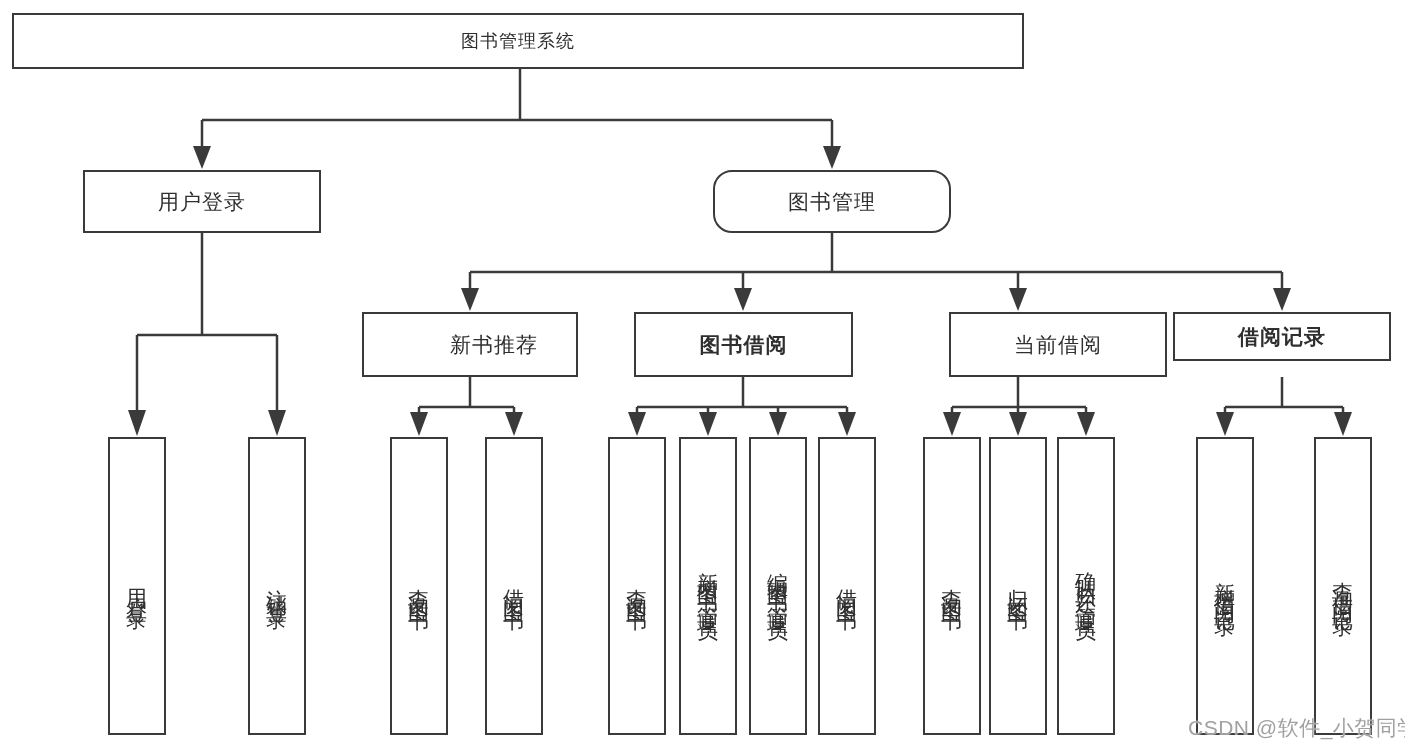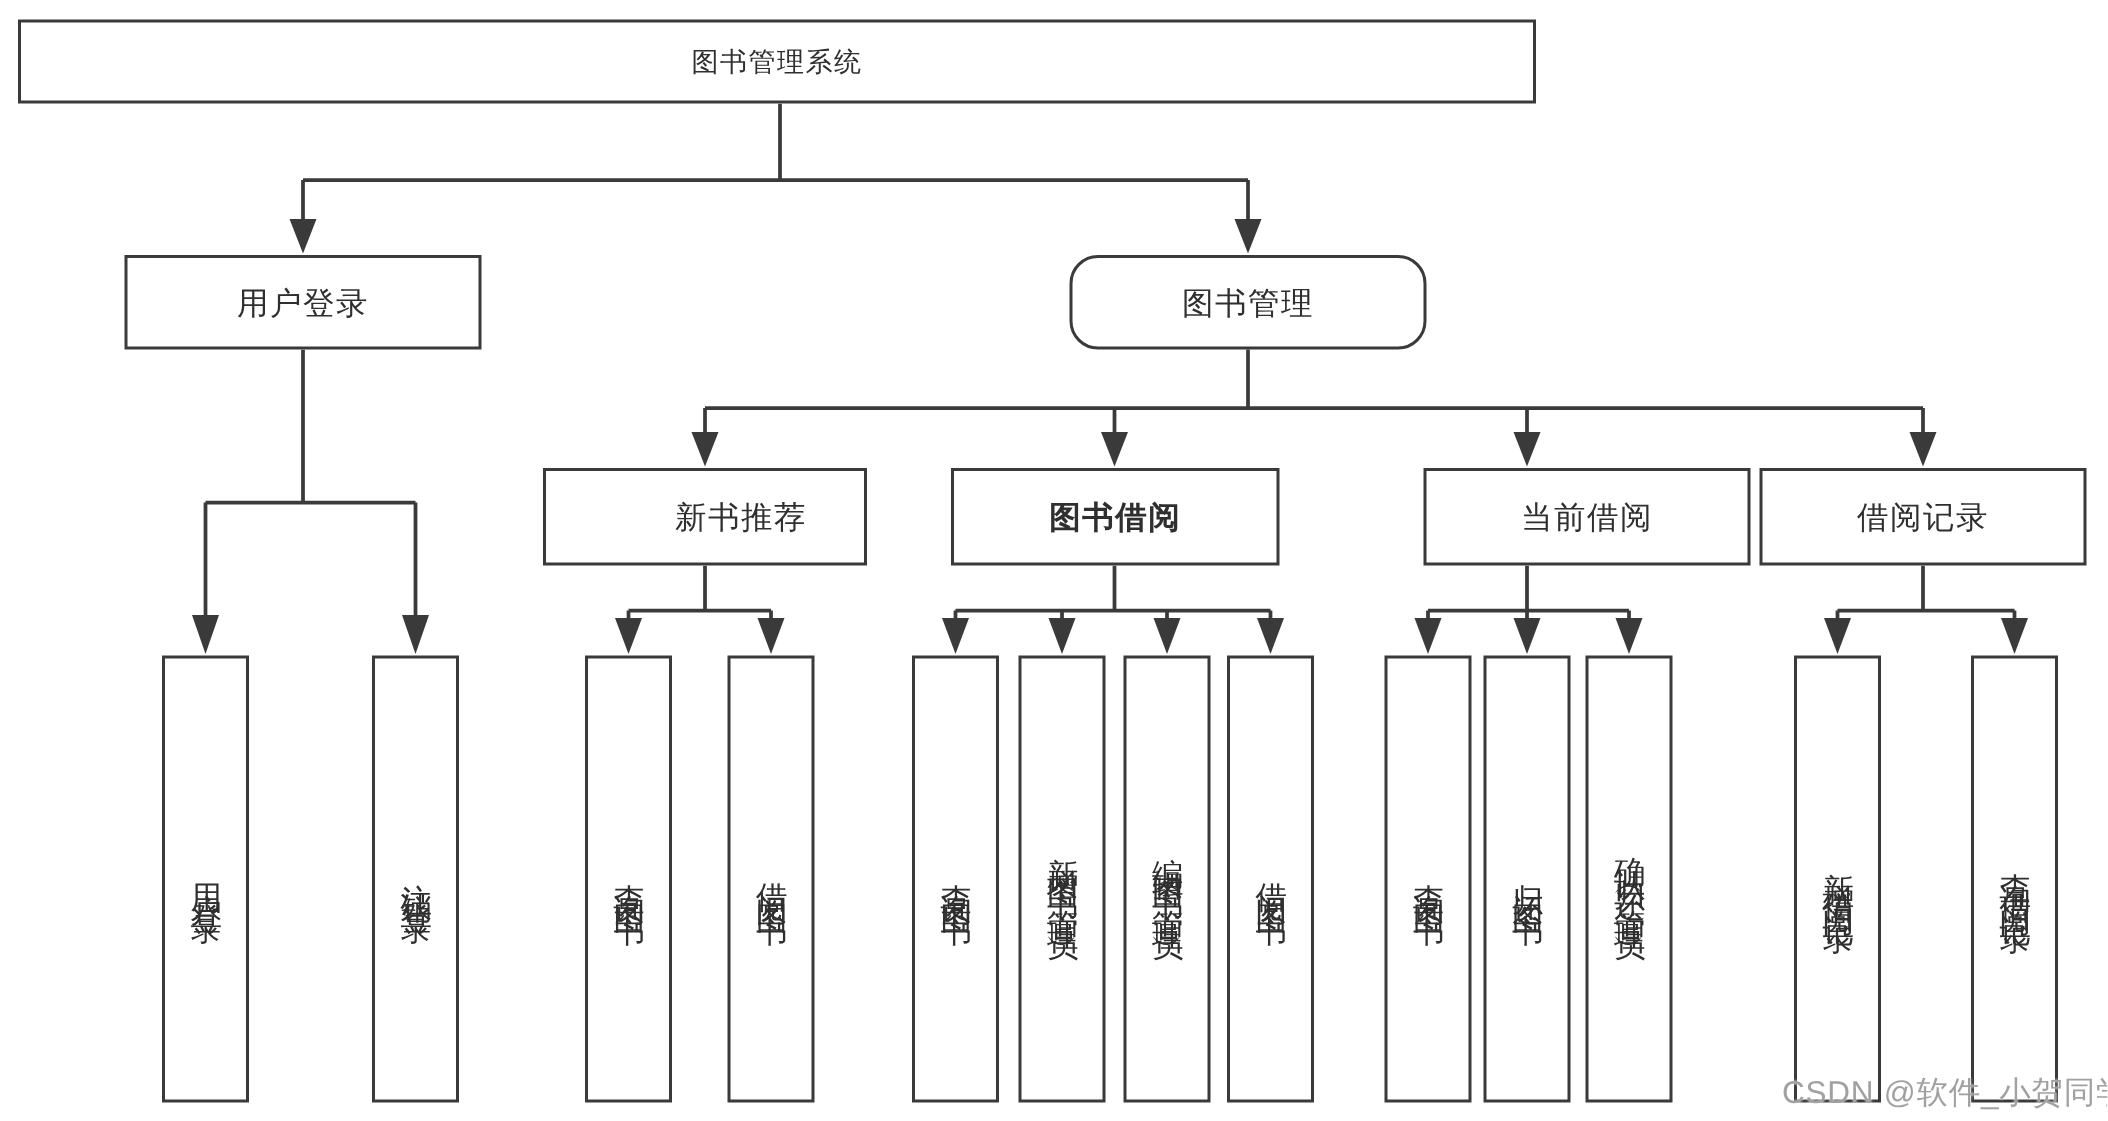--- a/index.html
+++ b/index.html
@@ -149,21 +149,21 @@
 
   <div class="node" style="left:362px; top:312px; width:216px; height:65px;padding-left:48px;">
     <span>新书推荐</span>
   </div>
   <div class="node" style="left:634px; top:312px; width:219px; height:65px;font-weight:bold;">
     <span>图书借阅</span>
   </div>
   <div class="node" style="left:909px; top:312px; width:218px; height:65px;margin-left:40px;">
     <span>当前借阅</span>
   </div>
-  <div class="node" style="left:1173px; top:312px; width:218px; height:65px;">
+  <div class="node" style="left:1173px; top:312px; width:218px; height:49px;font-weight:bold;">
     <span>借阅记录</span>
   </div>
 
   <div class="leaf" style="left:108px;">
     <span>用户登录</span>
   </div>
   <div class="leaf" style="left:248px;">
     <span>注销登录</span>
   </div>
   <div class="leaf" style="left:390px;">

